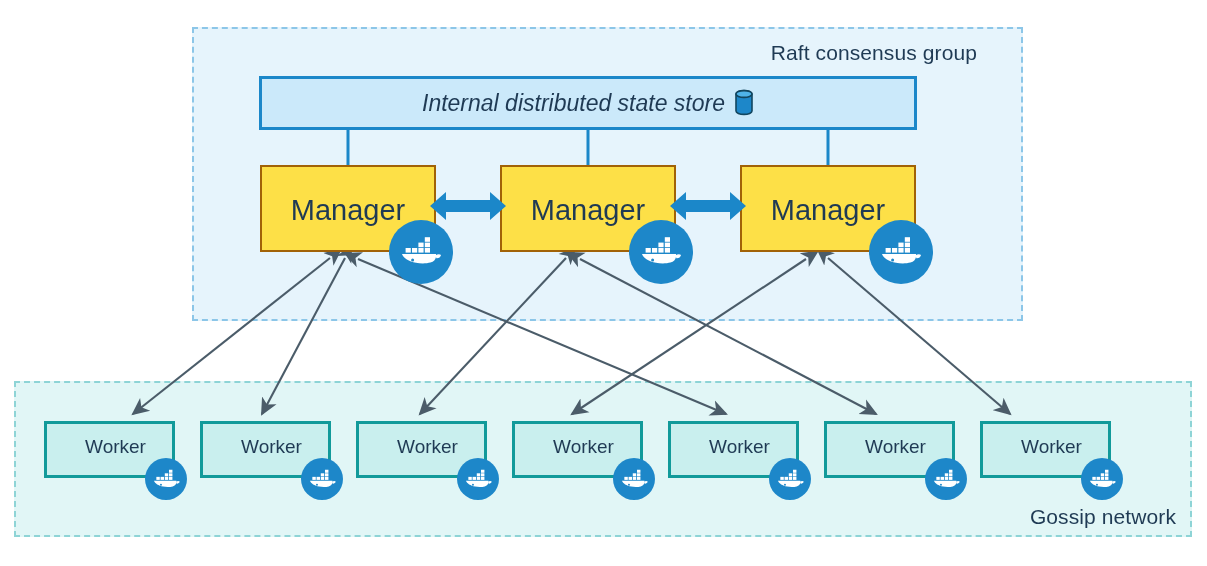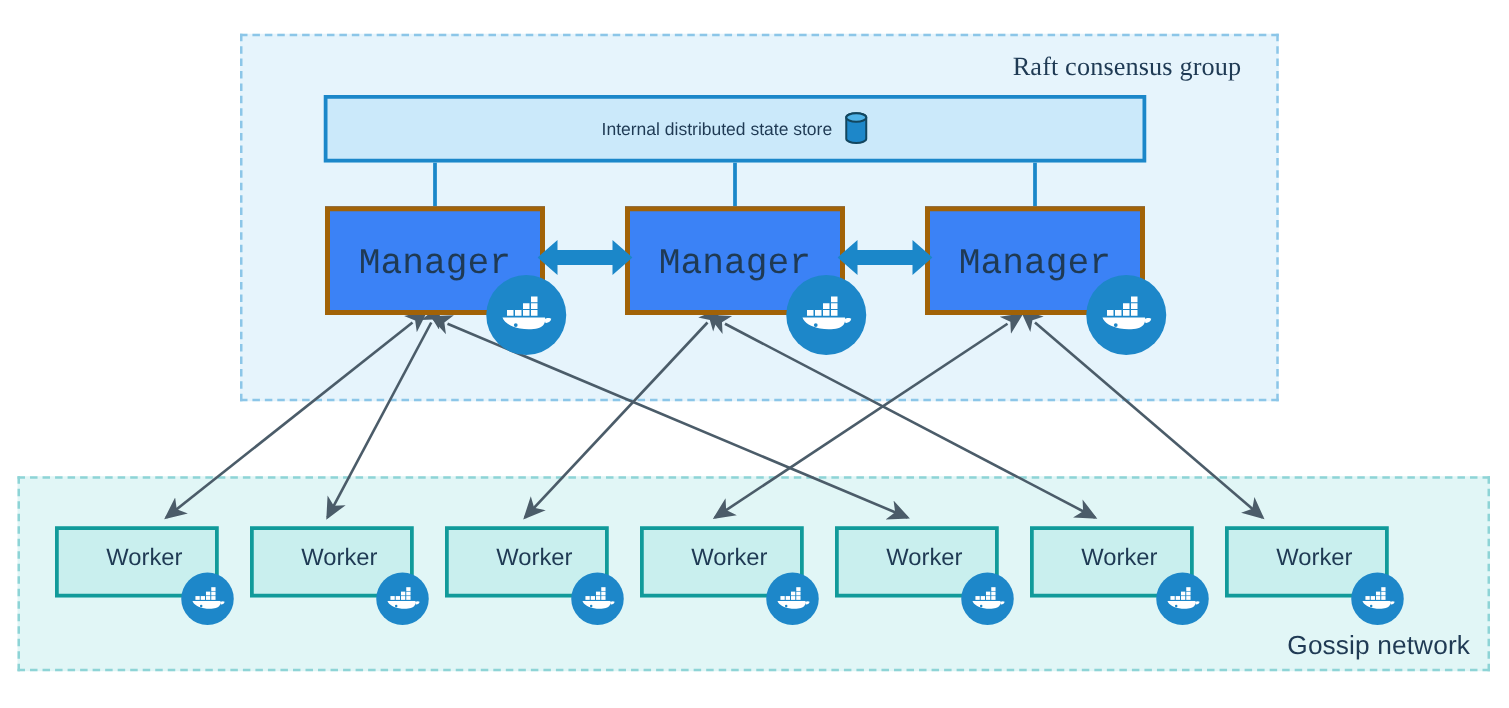--- a/index.html
+++ b/index.html
@@ -41,54 +41,53 @@
   }
 
   .group-label {
     position: absolute;
     font-size: 21px;
     color: #1f3a54;
     white-space: nowrap;
     letter-spacing: 0.1px;
   }
   #raft-label {
-    right: 28px;
+    right: 44px;
     top: 12px;
-    font-family: Liberation Serif, serif;
   }
   #gossip-label {
     right: 14px;
     bottom: 6px;
     margin-left: 20px;
   }
 
   
   .node {
     position: absolute;
     box-sizing: border-box;
     display: flex;
     align-items: center;
     justify-content: center;
   }
   .state-store {
     background: #cbe9fa;
     border: 3px solid #1b87c9;
   }
   .state-store .node-label {
-    font-size: 14px;
+    font-size: 23px;
     color: #1f3a54;
     display: flex;
     align-items: center;
     gap: 9px;
     white-space: nowrap;
+    font-style: italic;
   }
   .manager {
-    background: #3b82f6;
-    border: 4px solid #a16207;
-    font-family: Liberation Mono, monospace;
+    background: #fde047;
+    border: 2px solid #a16207;
   }
   .manager .node-label {
     font-size: 29px;
     color: #1f3a54;
     white-space: nowrap;
     line-height: 1;
     position: relative;
     top: 2px;
   }
   .worker {

